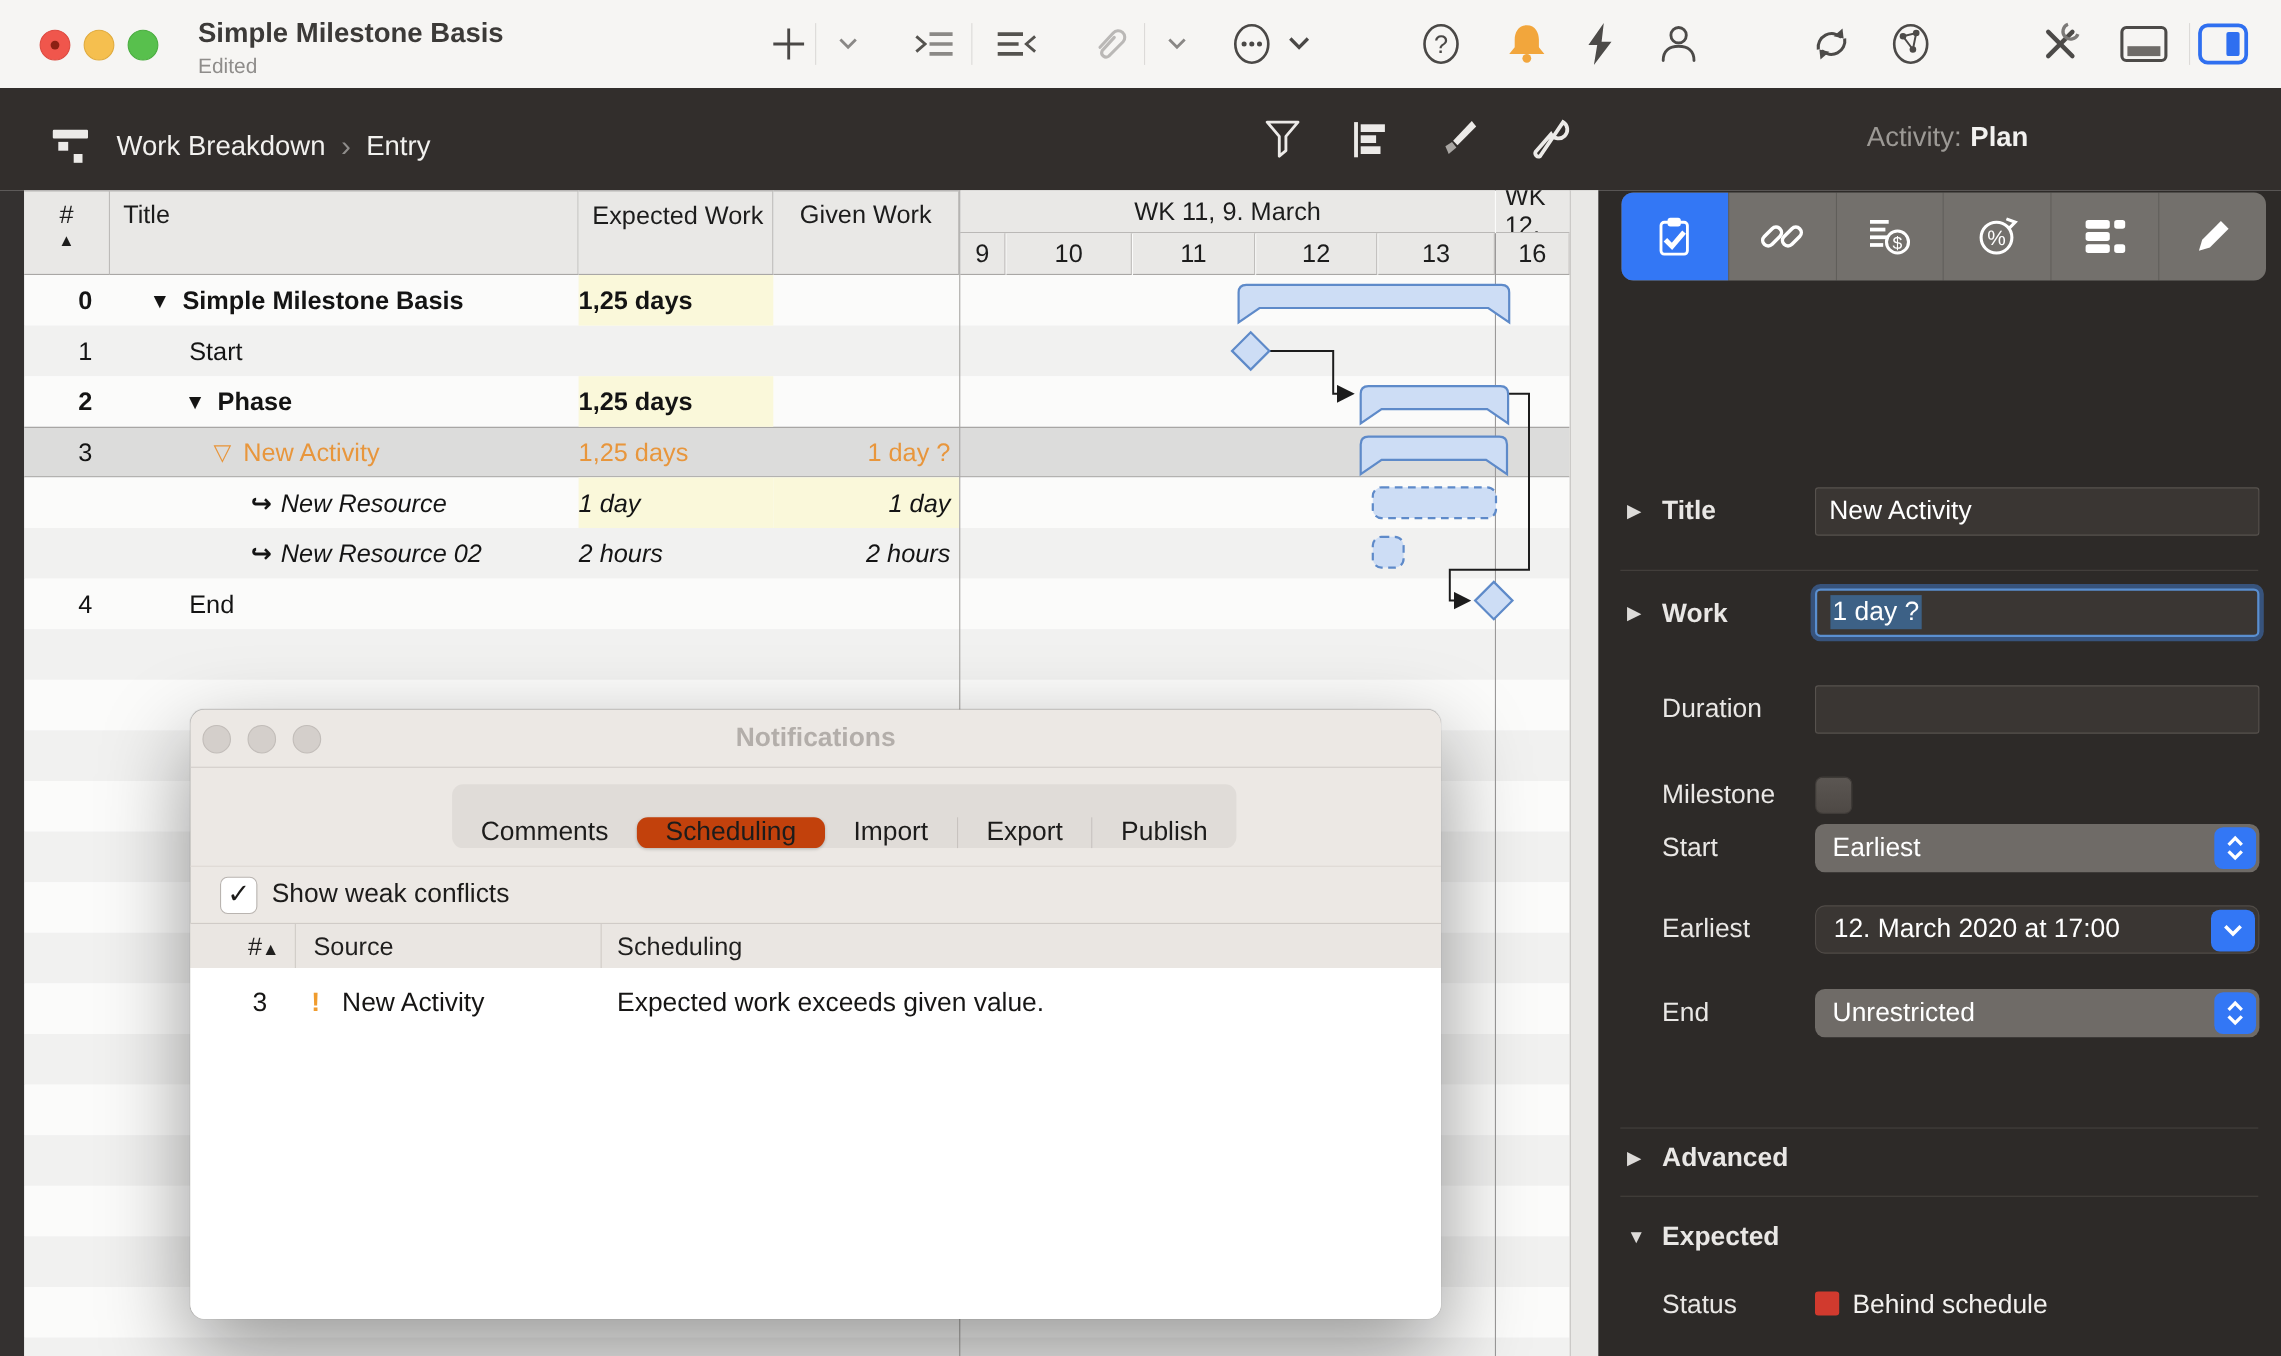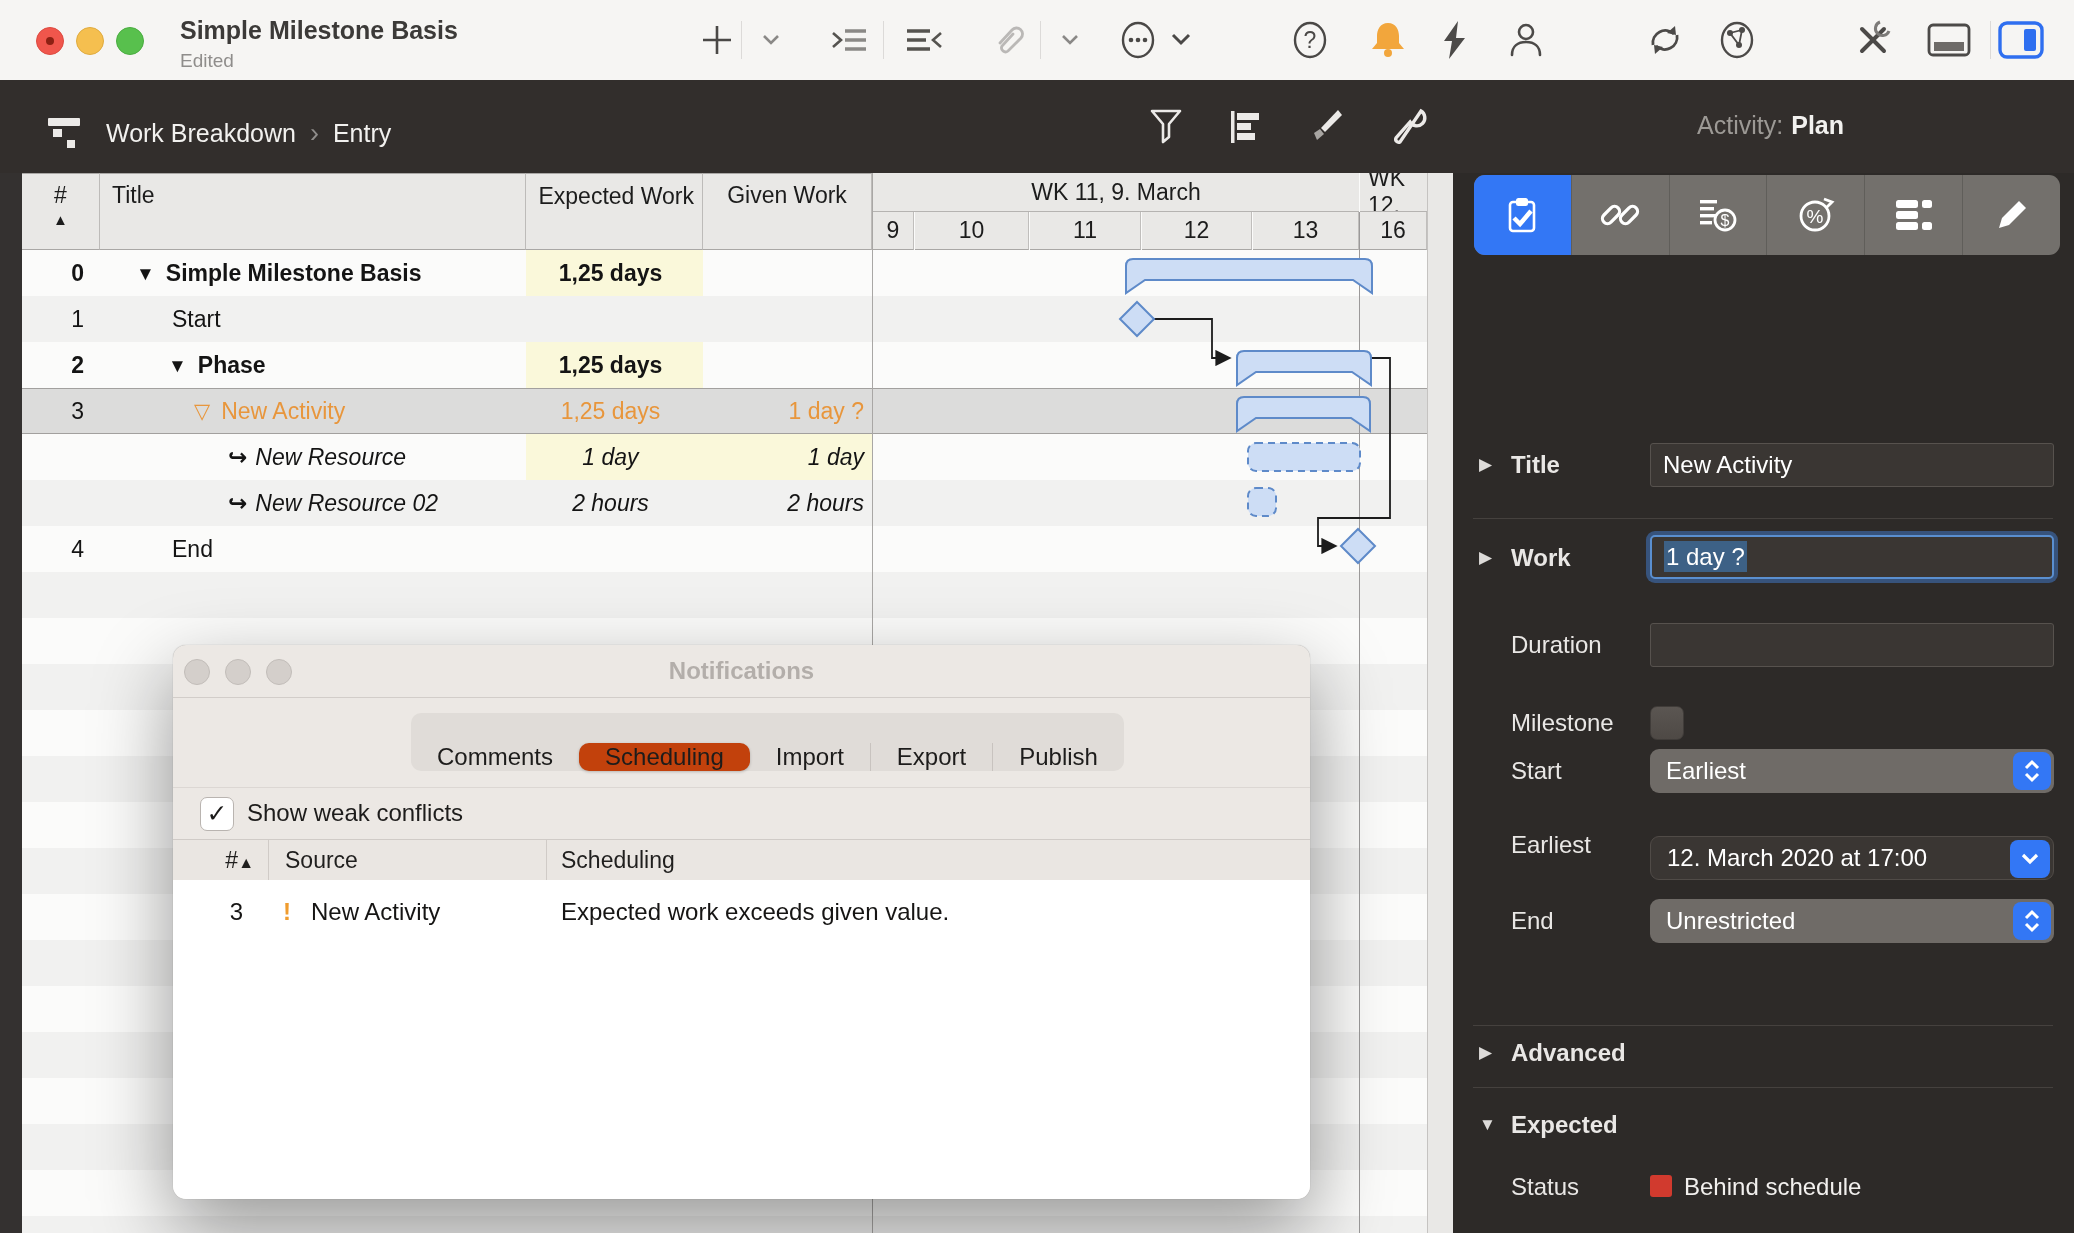--- a/index.html
+++ b/index.html
@@ -41,21 +41,21 @@
   
   #stripes{left:22px;top:250px;width:1405px;height:983px;overflow:hidden;}
   .stripe{position:absolute;left:0;width:1405px;height:46px;}
   .stripe.w{background:#fbfbfa;}
   .stripe.g{background:#f1f1f0;}
   .stripe.sel{background:#dcdcdb;border-top:1px solid #a2a09e;border-bottom:1px solid #a2a09e;box-sizing:border-box;}
   .trow{position:absolute;height:46px;font-size:23px;color:#141414;}
   .tcell{position:absolute;top:0;height:46px;line-height:46px;box-sizing:border-box;white-space:nowrap;overflow:hidden;}
   .c-num{left:22px;width:78px;text-align:right;padding-right:16px;}
   .c-title{left:100px;width:426px;}
-  .c-exp{left:526px;width:177px;text-align:center;padding-right:8px;}
+  .c-exp{left:526px;width:177px;text-align:left;padding-right:8px;}
   .c-given{left:703px;width:169px;text-align:right;padding-right:8px;}
   .hl{background:#faf8da;}
   .bold{font-weight:bold;}
   .ital{font-style:italic;}
   .orange{color:#e8963c;}
   .tri{display:inline-block;font-size:19px;margin-right:11px;transform:translateY(-1px);}
   .tri.hollow{font-size:21px;}
   .res-arrow{display:inline-block;font-weight:bold;font-size:23px;margin-right:8px;}
   
   #vline-wk{left:1359px;top:212px;width:1px;height:1021px;background:#9b9999;}
@@ -481,21 +481,21 @@
         <span class="stepper">
           <svg width="20" height="26" viewBox="0 0 20 26">
               <path d="M4 10 L10 4 L16 10" stroke="#fff" stroke-width="3" fill="none"></path>
               <path d="M4 16 L10 22 L16 16" stroke="#fff" stroke-width="3" fill="none"></path>
             </svg>
           </span>
       </div>
     </div>
     <div class="irow" style="top:649px">
       <span class="ilabel">Earliest</span>
-      <div class="ictrl datefield" style="top:14px">
+      <div class="ictrl datefield" style="top:1px">
         <span>12. March 2020 at 17:00</span>
         <span class="stepper" style="width:40px">
           <svg width="22" height="16" viewBox="0 0 22 16">
               <path d="M4 4 L11 11 L18 4" stroke="#fff" stroke-width="3.2" fill="none"></path>
             </svg>
           </span>
       </div>
     </div>
     <div class="irow" style="top:725px">
       <span class="ilabel">End</span>

